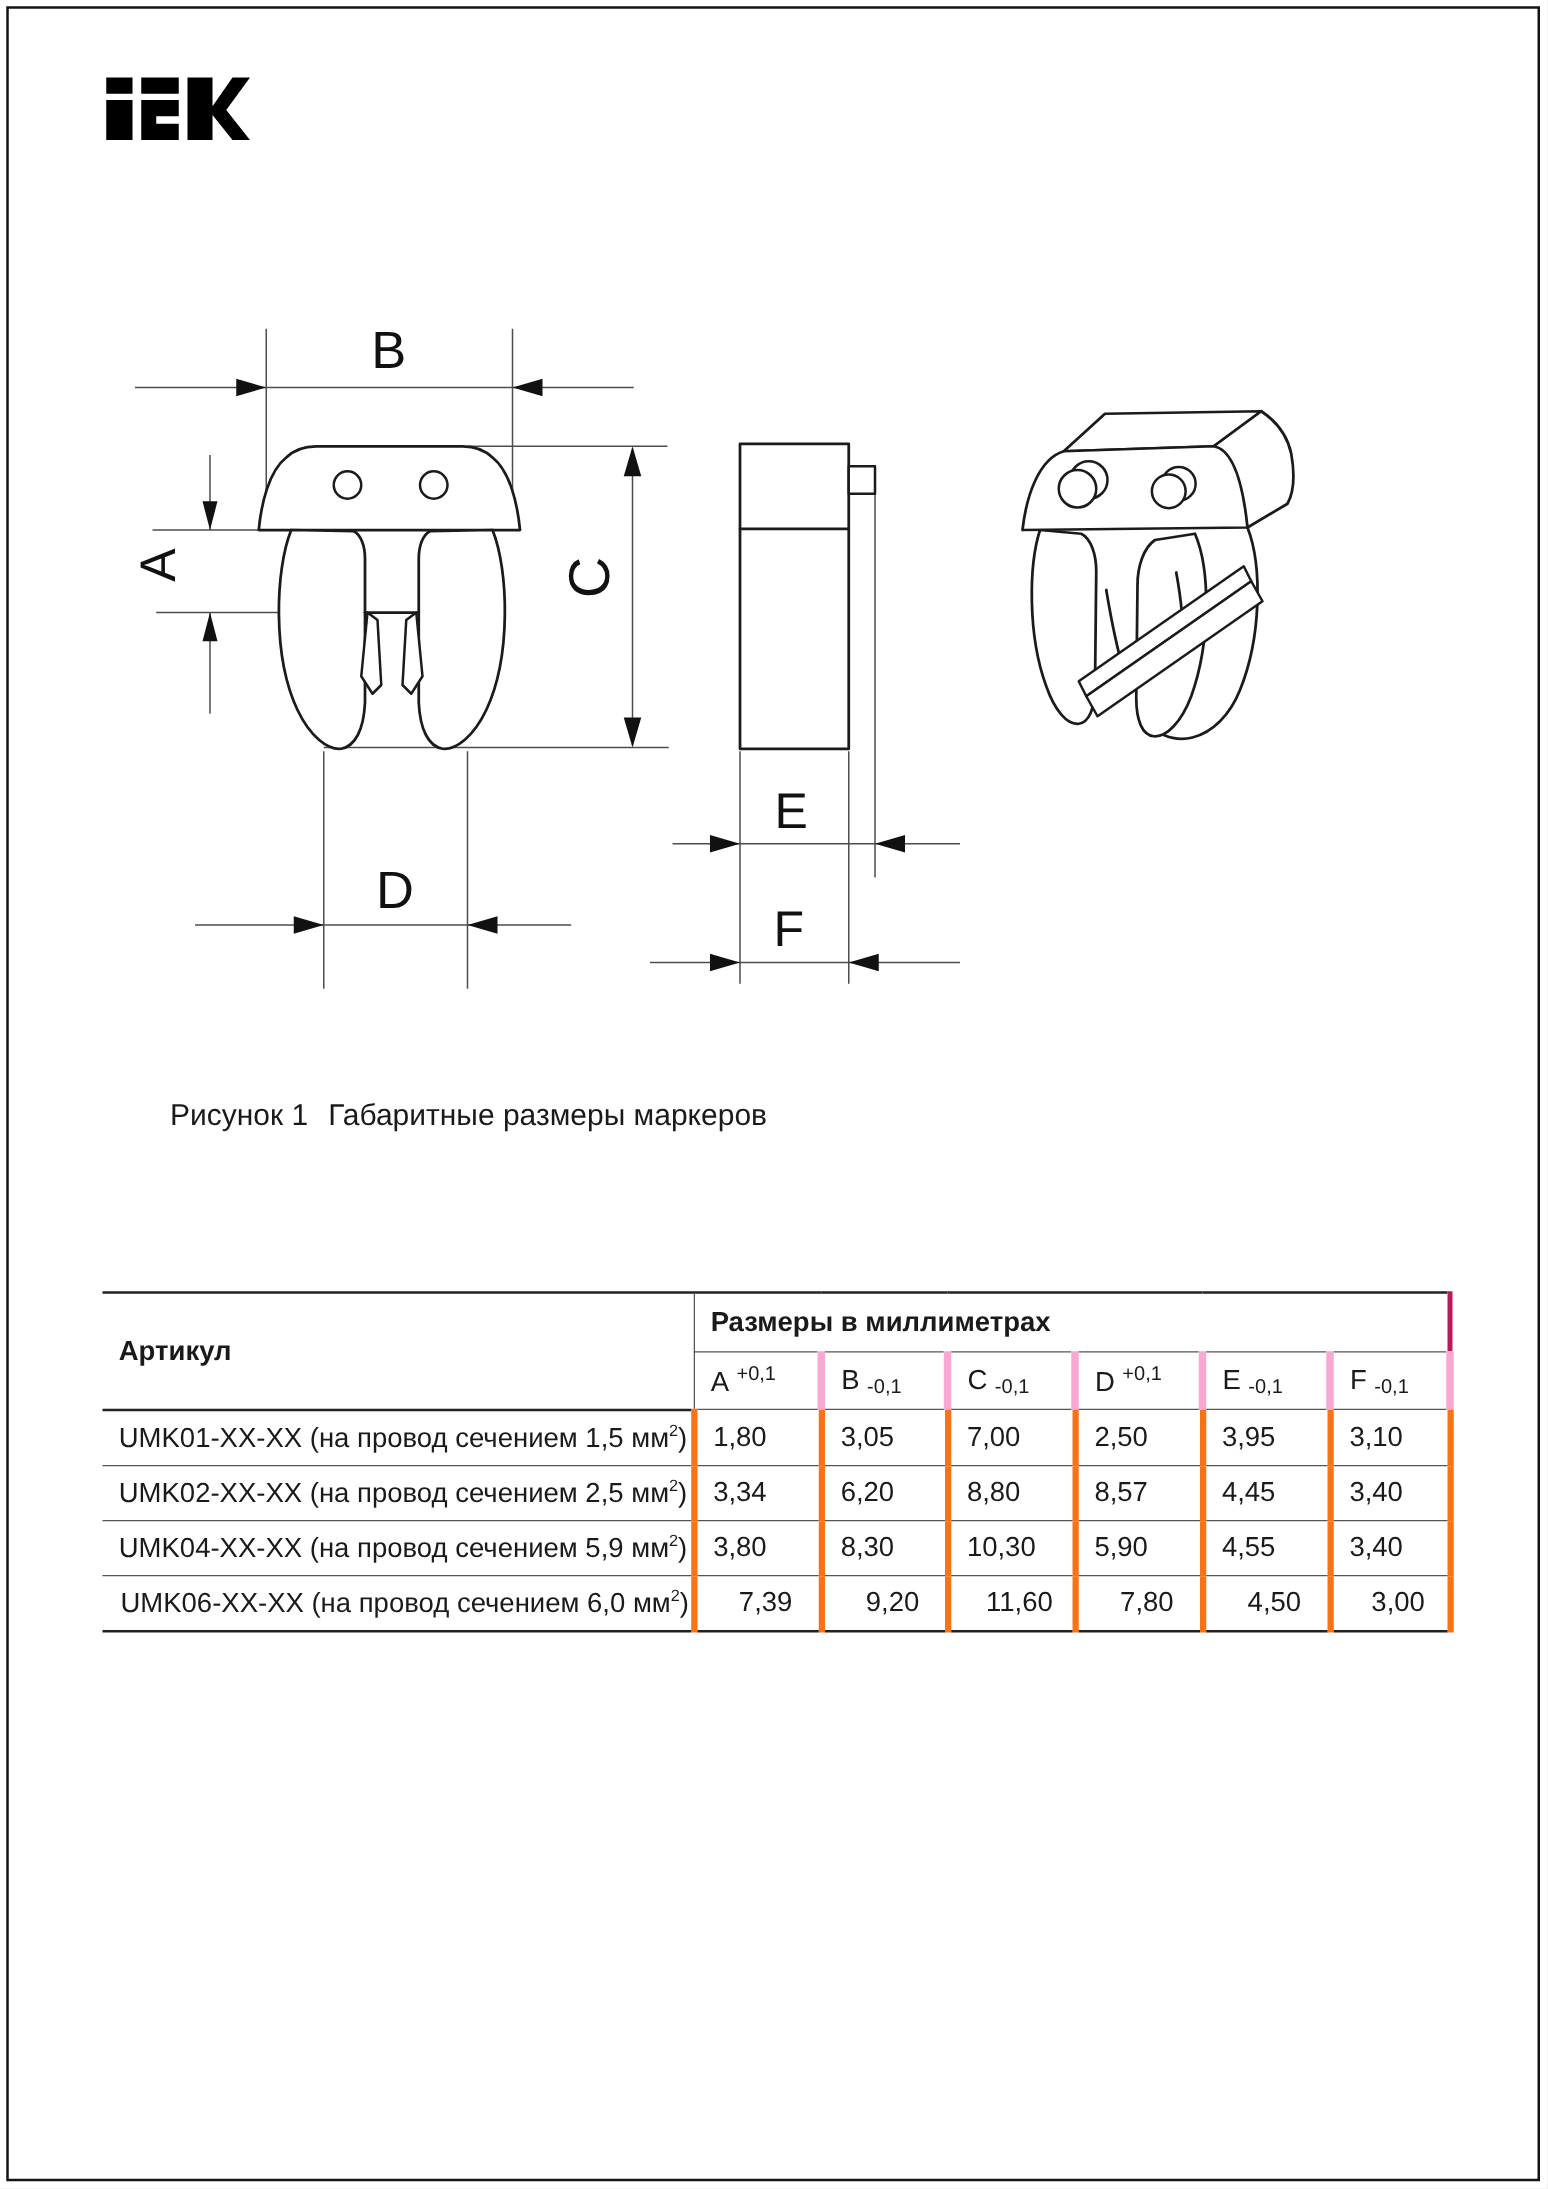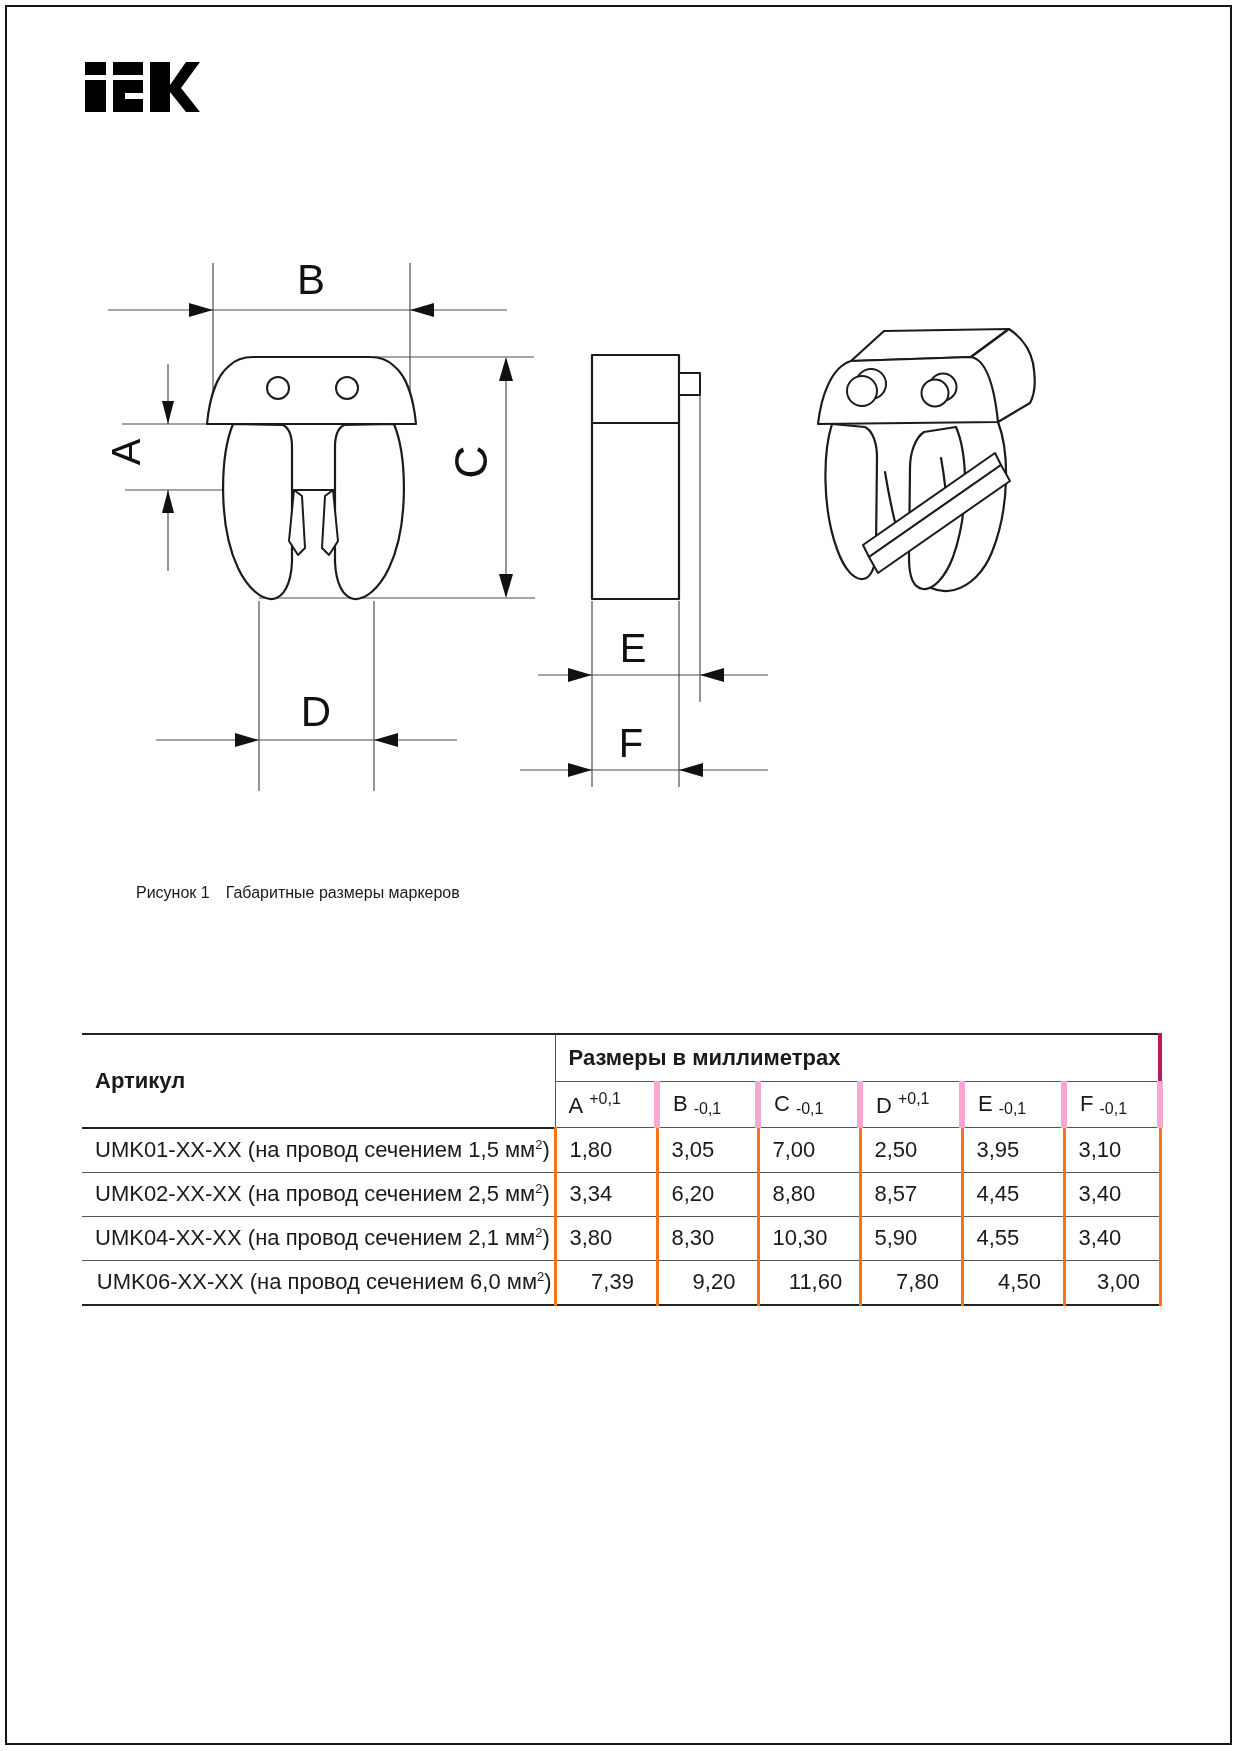--- a/index.html
+++ b/index.html
@@ -7,29 +7,29 @@
          font-family:"Liberation Sans", sans-serif;color:#1a1a1a;overflow:hidden;}
   .frame{position:absolute;left:5px;top:5px;right:6px;bottom:6px;border:2px solid #141414;}
   svg.fig{position:absolute;left:0;top:0;width:1238px;height:1751px;}
   .outline{fill:#ffffff;stroke:#1b1b1b;stroke-width:2.2;stroke-linejoin:round;}
   .outline2{fill:#ffffff;stroke:#1b1b1b;stroke-width:2;stroke-linejoin:round;}
   .edge{fill:none;stroke:#1b1b1b;stroke-width:2.2;stroke-linecap:round;}
   .thin{stroke:#4d4d4d;stroke-width:1.2;fill:none;}
   .arr{fill:#111111;stroke:none;}
   .dimtxt{font-family:"Liberation Sans",sans-serif;fill:#111;}
   .logo{fill:#000;}
-  .caption{position:absolute;left:136px;top:879px;font-size:16px;line-height:28px;}
+  .caption{position:absolute;left:136px;top:879px;font-size:24px;line-height:28px;}
   .caption .gap{margin-left:16px;}
   table.spec{position:absolute;left:82px;top:1033px;width:1078px;border-collapse:collapse;table-layout:fixed;}
   table.spec td{font-size:22px;vertical-align:middle;padding:0 0 0 13px;overflow:hidden;white-space:nowrap;}
   td.art{font-weight:bold;vertical-align:top;padding-top:11px;padding-left:14px;
          border-top:2px solid #222;border-bottom:2px solid #222;border-right:1px solid #555;margin-top:16px;}
   td.sizes{font-weight:bold;height:46px;border-top:2px solid #222;border-bottom:1px solid #555;border-right:4px solid #be185d;}
   td.dimh{height:45px;border-bottom:1px solid #555;border-right:6px solid #f9a8d4;font-size:23px;}
-  td.val{height:43px;border-bottom:1px solid #555;border-right:3px solid #f97316;}
+  td.val{height:43px;border-bottom:1px solid #555;border-right:5px solid #f97316;}
   tr.r-last td{border-bottom:2px solid #222;text-align:center;}
   .tol{font-size:16px;margin-left:6px;}
   .tol-sup{vertical-align:9px;}
   .tol-sub{vertical-align:-3px;}
   td.name sup{font-size:13px;}
 </style>
 </head>
 <body>
 
 <div class="sheet">
@@ -174,21 +174,21 @@
       <tr>
         <td class="val name"><span>UMK02-XX-XX (на провод сечением 2,5 мм</span><sup>2</sup><span>)</span></td>
         <td class="val">3,34</td>
         <td class="val">6,20</td>
         <td class="val">8,80</td>
         <td class="val">8,57</td>
         <td class="val">4,45</td>
         <td class="val">3,40</td>
       </tr>
       <tr>
-        <td class="val name"><span>UMK04-XX-XX (на провод сечением 2,1 мм</span><sup>2</sup><span>)</span></td>
+        <td class="val name"><span>UMK04-XX-XX (на провод сечением 5,9 мм</span><sup>2</sup><span>)</span></td>
         <td class="val">3,80</td>
         <td class="val">8,30</td>
         <td class="val">10,30</td>
         <td class="val">5,90</td>
         <td class="val">4,55</td>
         <td class="val">3,40</td>
       </tr>
       <tr class="r-last">
         <td class="val name"><span>UMK06-XX-XX (на провод сечением 6,0 мм</span><sup>2</sup><span>)</span></td>
         <td class="val">7,39</td>

